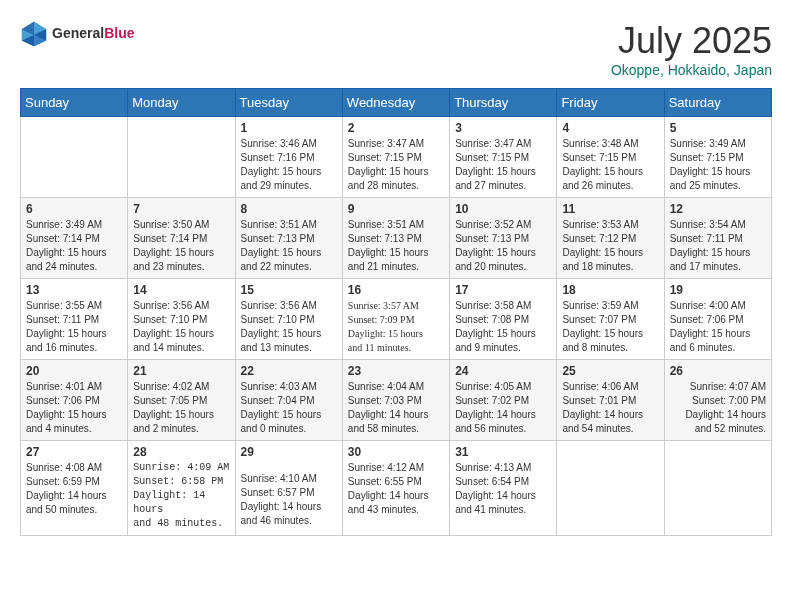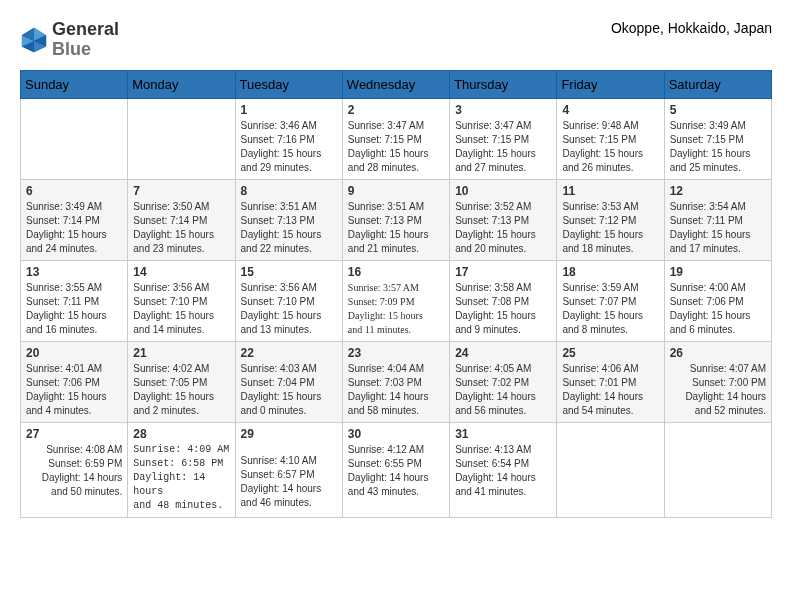--- a/index.html
+++ b/index.html
@@ -16,51 +16,51 @@
       align-items: flex-start;
       margin-bottom: 10px;
     }
     .logo {
       display: flex;
       align-items: center;
       gap: 4px;
     }
     .logo-text {
       display: flex;
-      flex-direction: column;
-      font-size: 18px;
+      flex-direction: row;
+      font-size: 14px;
       font-weight: bold;
       line-height: 1.1;
     }
     .logo-general { color: #333; }
-    .logo-blue { color: #737373; }
+    .logo-blue { color: #be185d; }
     .logo-icon {
       width: 28px;
       height: 28px;
     }
     .title-block {
       text-align: right;
     }
     .month-title {
       font-size: 36px;
       color: #333;
       font-weight: normal;
     }
     .location {
       font-size: 14px;
-      color: #000000;
+      color: #0f766e;
     }
     .calendar {
       width: 100%;
       border-collapse: collapse;
       border: 1px solid #ccc;
     }
     .calendar th {
       background-color: #2e75b6;
-      color: #000000;
+      color: #ffffff;
       padding: 6px 4px;
       font-size: 13px;
       text-align: left;
       border: 1px solid #1a5fa8;
       font-weight: normal;
       margin-top: 48px;
     }
     .calendar td {
       vertical-align: top;
       border: 1px solid #ccc;
@@ -101,20 +101,21 @@
       <polygon points="2,22 15,28 15,16" fill="#1a5fa8"></polygon>
       <polygon points="2,10 2,22 15,16" fill="#4a9fd4"></polygon>
       <polygon points="15,2 2,10 15,16" fill="#2a6fb4"></polygon>
     </svg>
     <div class="logo-text">
       <span class="logo-general">General</span>
       <span class="logo-blue">Blue</span>
     </div>
   </div>
   <div class="title-block">
+    <div class="month-title">July 2025</div>
     <div class="location">Okoppe, Hokkaido, Japan</div>
   </div>
 </div>
 
 <table class="calendar">
   <thead>
     <tr>
     <th>Sunday</th>
         <th>Monday</th>
         <th>Tuesday</th>
@@ -144,21 +145,21 @@
         </td>
         <td>
           <span class="day-number">3</span>
           <div class="day-info" style="white-space: pre-line;">Sunrise: 3:47 AM
 Sunset: 7:15 PM
 Daylight: 15 hours
 and 27 minutes.</div>
         </td>
         <td>
           <span class="day-number">4</span>
-          <div class="day-info" style="white-space: pre-line;">Sunrise: 9:48 AM
+          <div class="day-info" style="white-space: pre-line;">Sunrise: 3:48 AM
 Sunset: 7:15 PM
 Daylight: 15 hours
 and 26 minutes.</div>
         </td>
         <td>
           <span class="day-number">5</span>
           <div class="day-info" style="white-space: pre-line;">Sunrise: 3:49 AM
 Sunset: 7:15 PM
 Daylight: 15 hours
 and 25 minutes.</div>
@@ -313,21 +314,21 @@
           <span class="day-number">26</span>
           <div class="day-info" style="white-space: pre-line; text-align: right;">Sunrise: 4:07 AM
 Sunset: 7:00 PM
 Daylight: 14 hours
 and 52 minutes.</div>
         </td>
       </tr>
       <tr>
         <td>
           <span class="day-number">27</span>
-          <div class="day-info" style="white-space: pre-line; text-align: right;">Sunrise: 4:08 AM
+          <div class="day-info" style="white-space: pre-line;">Sunrise: 4:08 AM
 Sunset: 6:59 PM
 Daylight: 14 hours
 and 50 minutes.</div>
         </td>
         <td>
           <span class="day-number">28</span>
           <div class="day-info" style="white-space: pre-line; font-family: Liberation Mono, monospace;">Sunrise: 4:09 AM
 Sunset: 6:58 PM
 Daylight: 14 hours
 and 48 minutes.</div>

